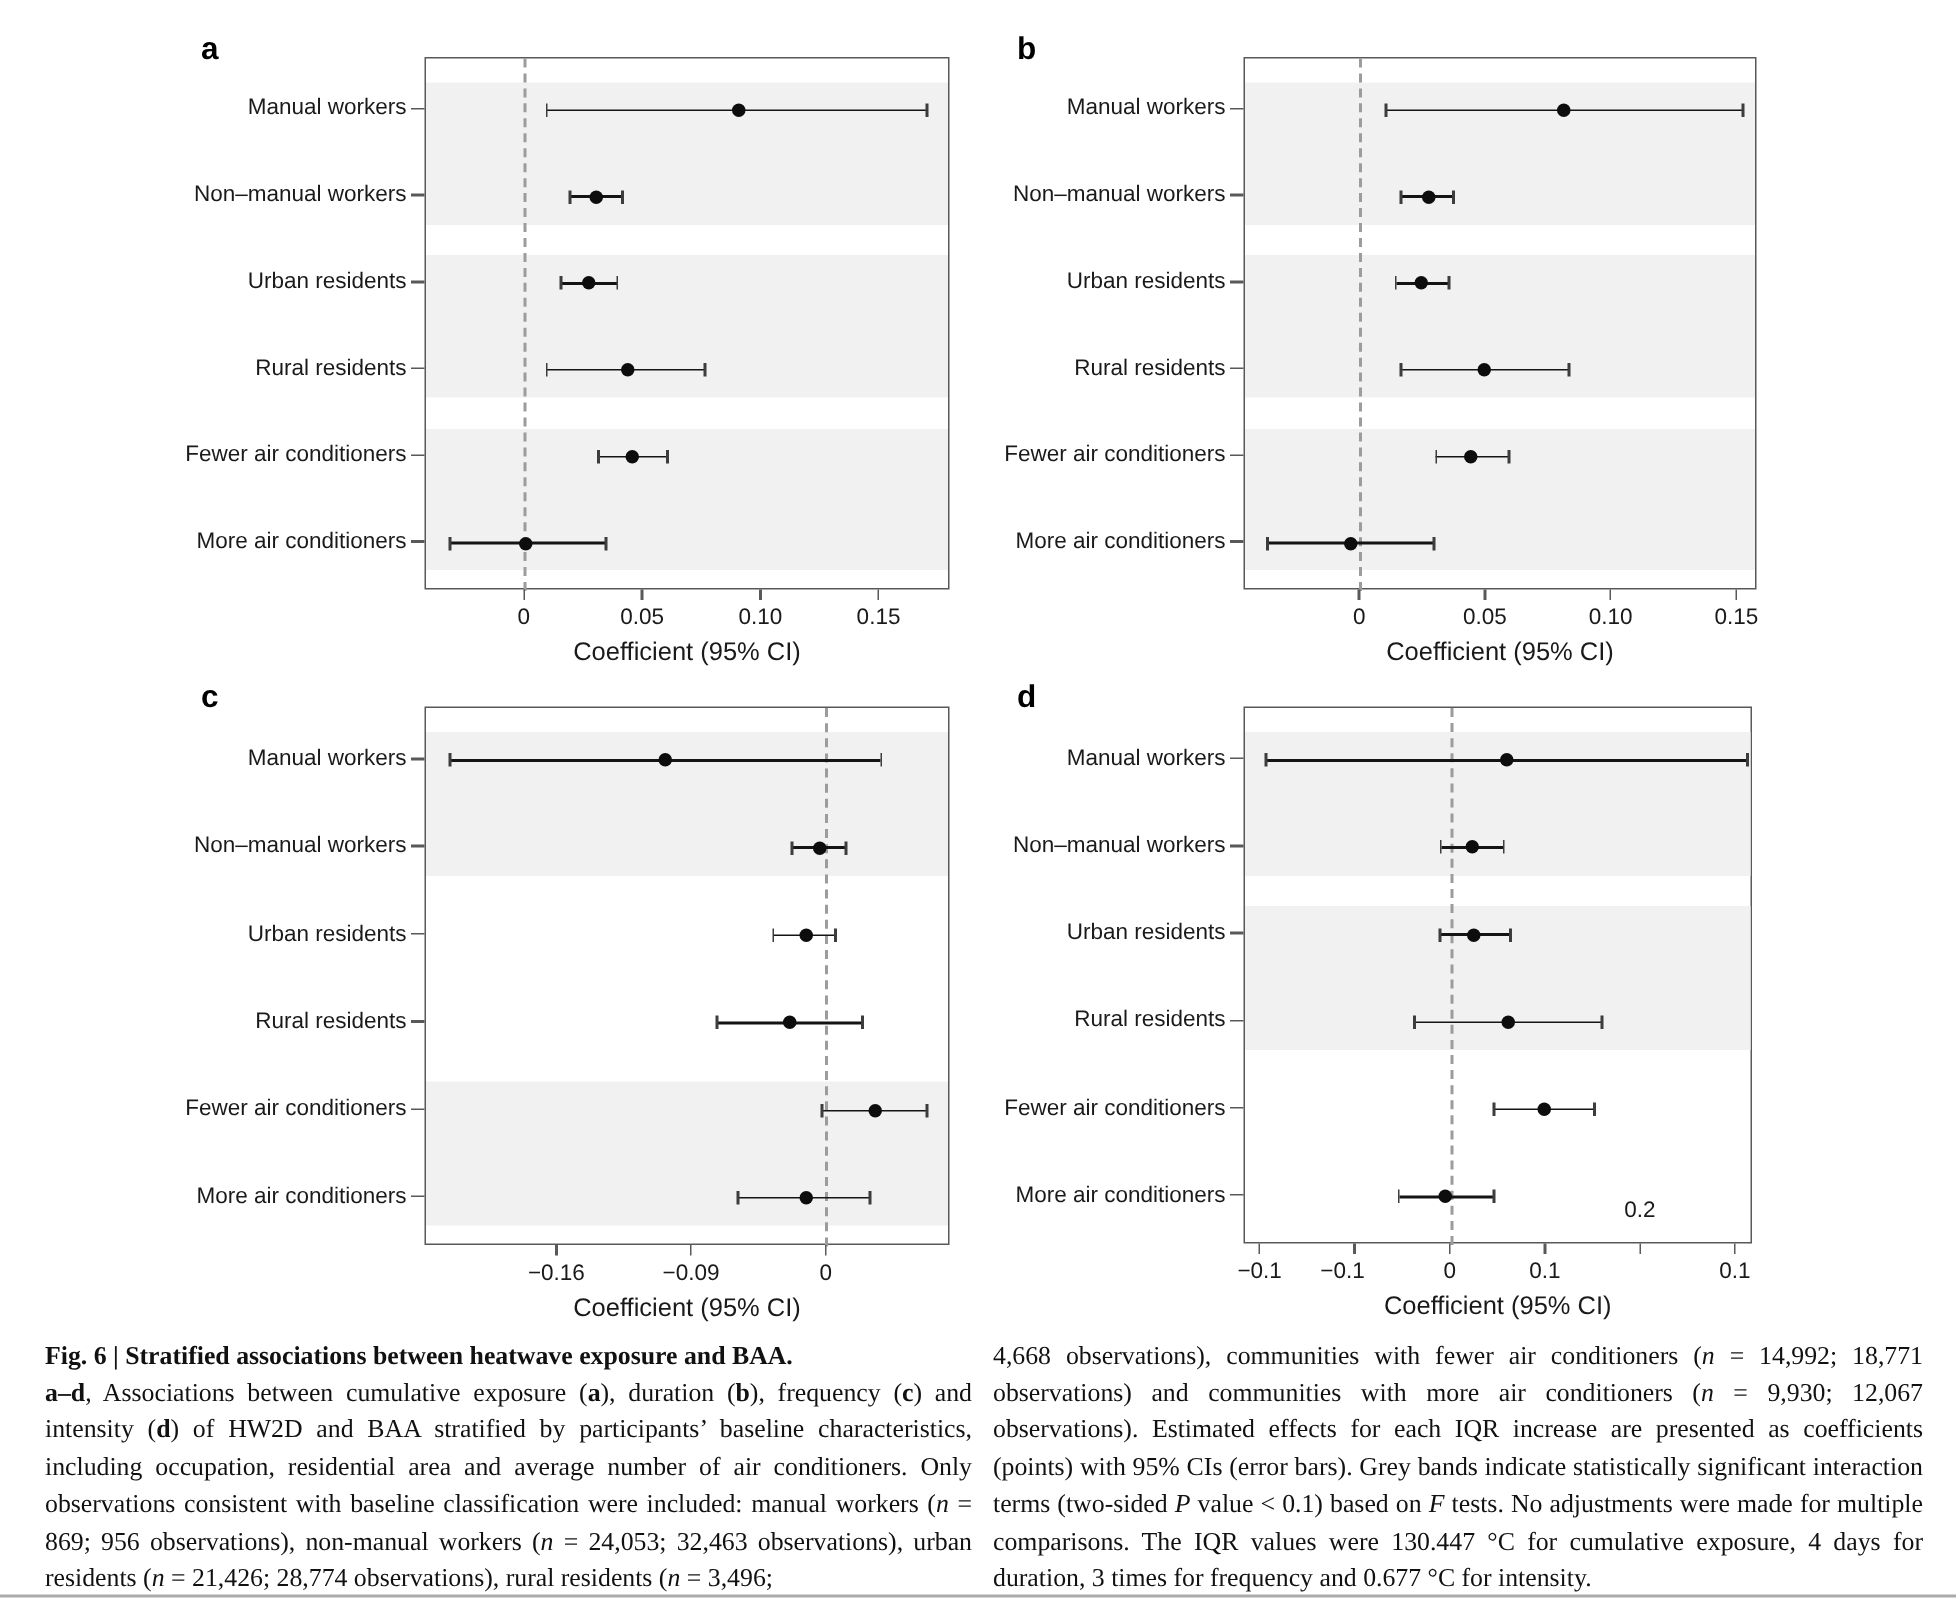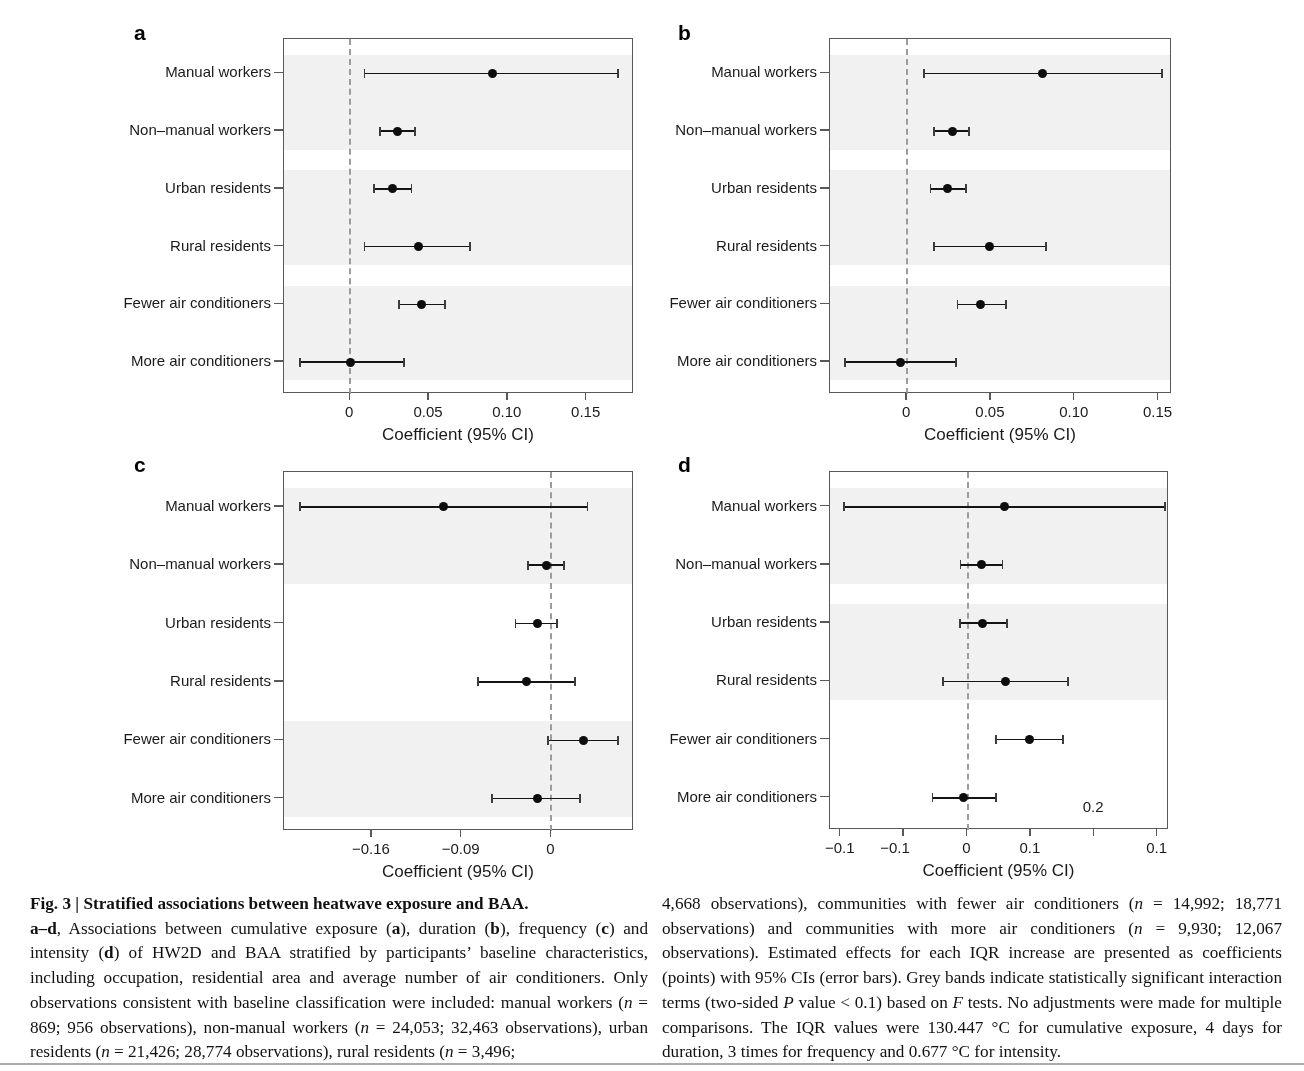--- a/index.html
+++ b/index.html
@@ -249,20 +249,20 @@
       <div class="x-tick-label" style="left: 984.865px; top: 839px;">0.1</div>
       <div class="x-tick" style="left: 1092.53px; top: 829px; height: 7px;"></div>
       <div class="x-tick-label" style="left: 1048.23px; top: 798px;">0.2</div>
       <div class="x-tick" style="left: 1155.89px; top: 829px; height: 7px;"></div>
       <div class="x-tick-label" style="left: 1111.59px; top: 839px;">0.1</div>
       <div class="x-axis-title" style="left: 829px; top: 861px; width: 339px;">Coefficient (95% CI)</div>
     </div>
 </div>
 
 <div class="caption-col cap-left">
-  <div class="caption-title"><span class="b">Fig. 3 | Stratified associations between heatwave exposure and BAA.</span></div>
+  <div class="caption-title"><span class="b">Fig. 6 | Stratified associations between heatwave exposure and BAA.</span></div>
   <div><span class="b">a–d</span><span>, Associations between cumulative exposure (</span><span class="b">a</span><span>), duration (</span><span class="b">b</span><span>), frequency (</span><span class="b">c</span><span>) and intensity (</span><span class="b">d</span><span>) of HW2D and BAA stratified by participants’ baseline characteristics, including occupation, residential area and average number of air conditioners. Only observations consistent with baseline classification were included: manual workers (</span><span class="i">n</span><span> = 869; 956 observations), non-manual workers (</span><span class="i">n</span><span> = 24,053; 32,463 observations), urban residents (</span><span class="i">n</span><span> = 21,426; 28,774 observations), rural residents (</span><span class="i">n</span><span> = 3,496;</span></div>
 </div>
 <div class="caption-col cap-right">
   <div><span>4,668 observations), communities with fewer air conditioners (</span><span class="i">n</span><span> = 14,992; 18,771 observations) and communities with more air conditioners (</span><span class="i">n</span><span> = 9,930; 12,067 observations). Estimated effects for each IQR increase are presented as coefficients (points) with 95% CIs (error bars). Grey bands indicate statistically significant interaction terms (two-sided </span><span class="i">P</span><span> value &lt; 0.1) based on </span><span class="i">F</span><span> tests. No adjustments were made for multiple comparisons. The IQR values were 130.447 °C for cumulative exposure, 4 days for duration, 3 times for frequency and 0.677 °C for intensity.</span></div>
 </div>
 
 <div class="bottom-rule"></div>
 
 </body></html>

